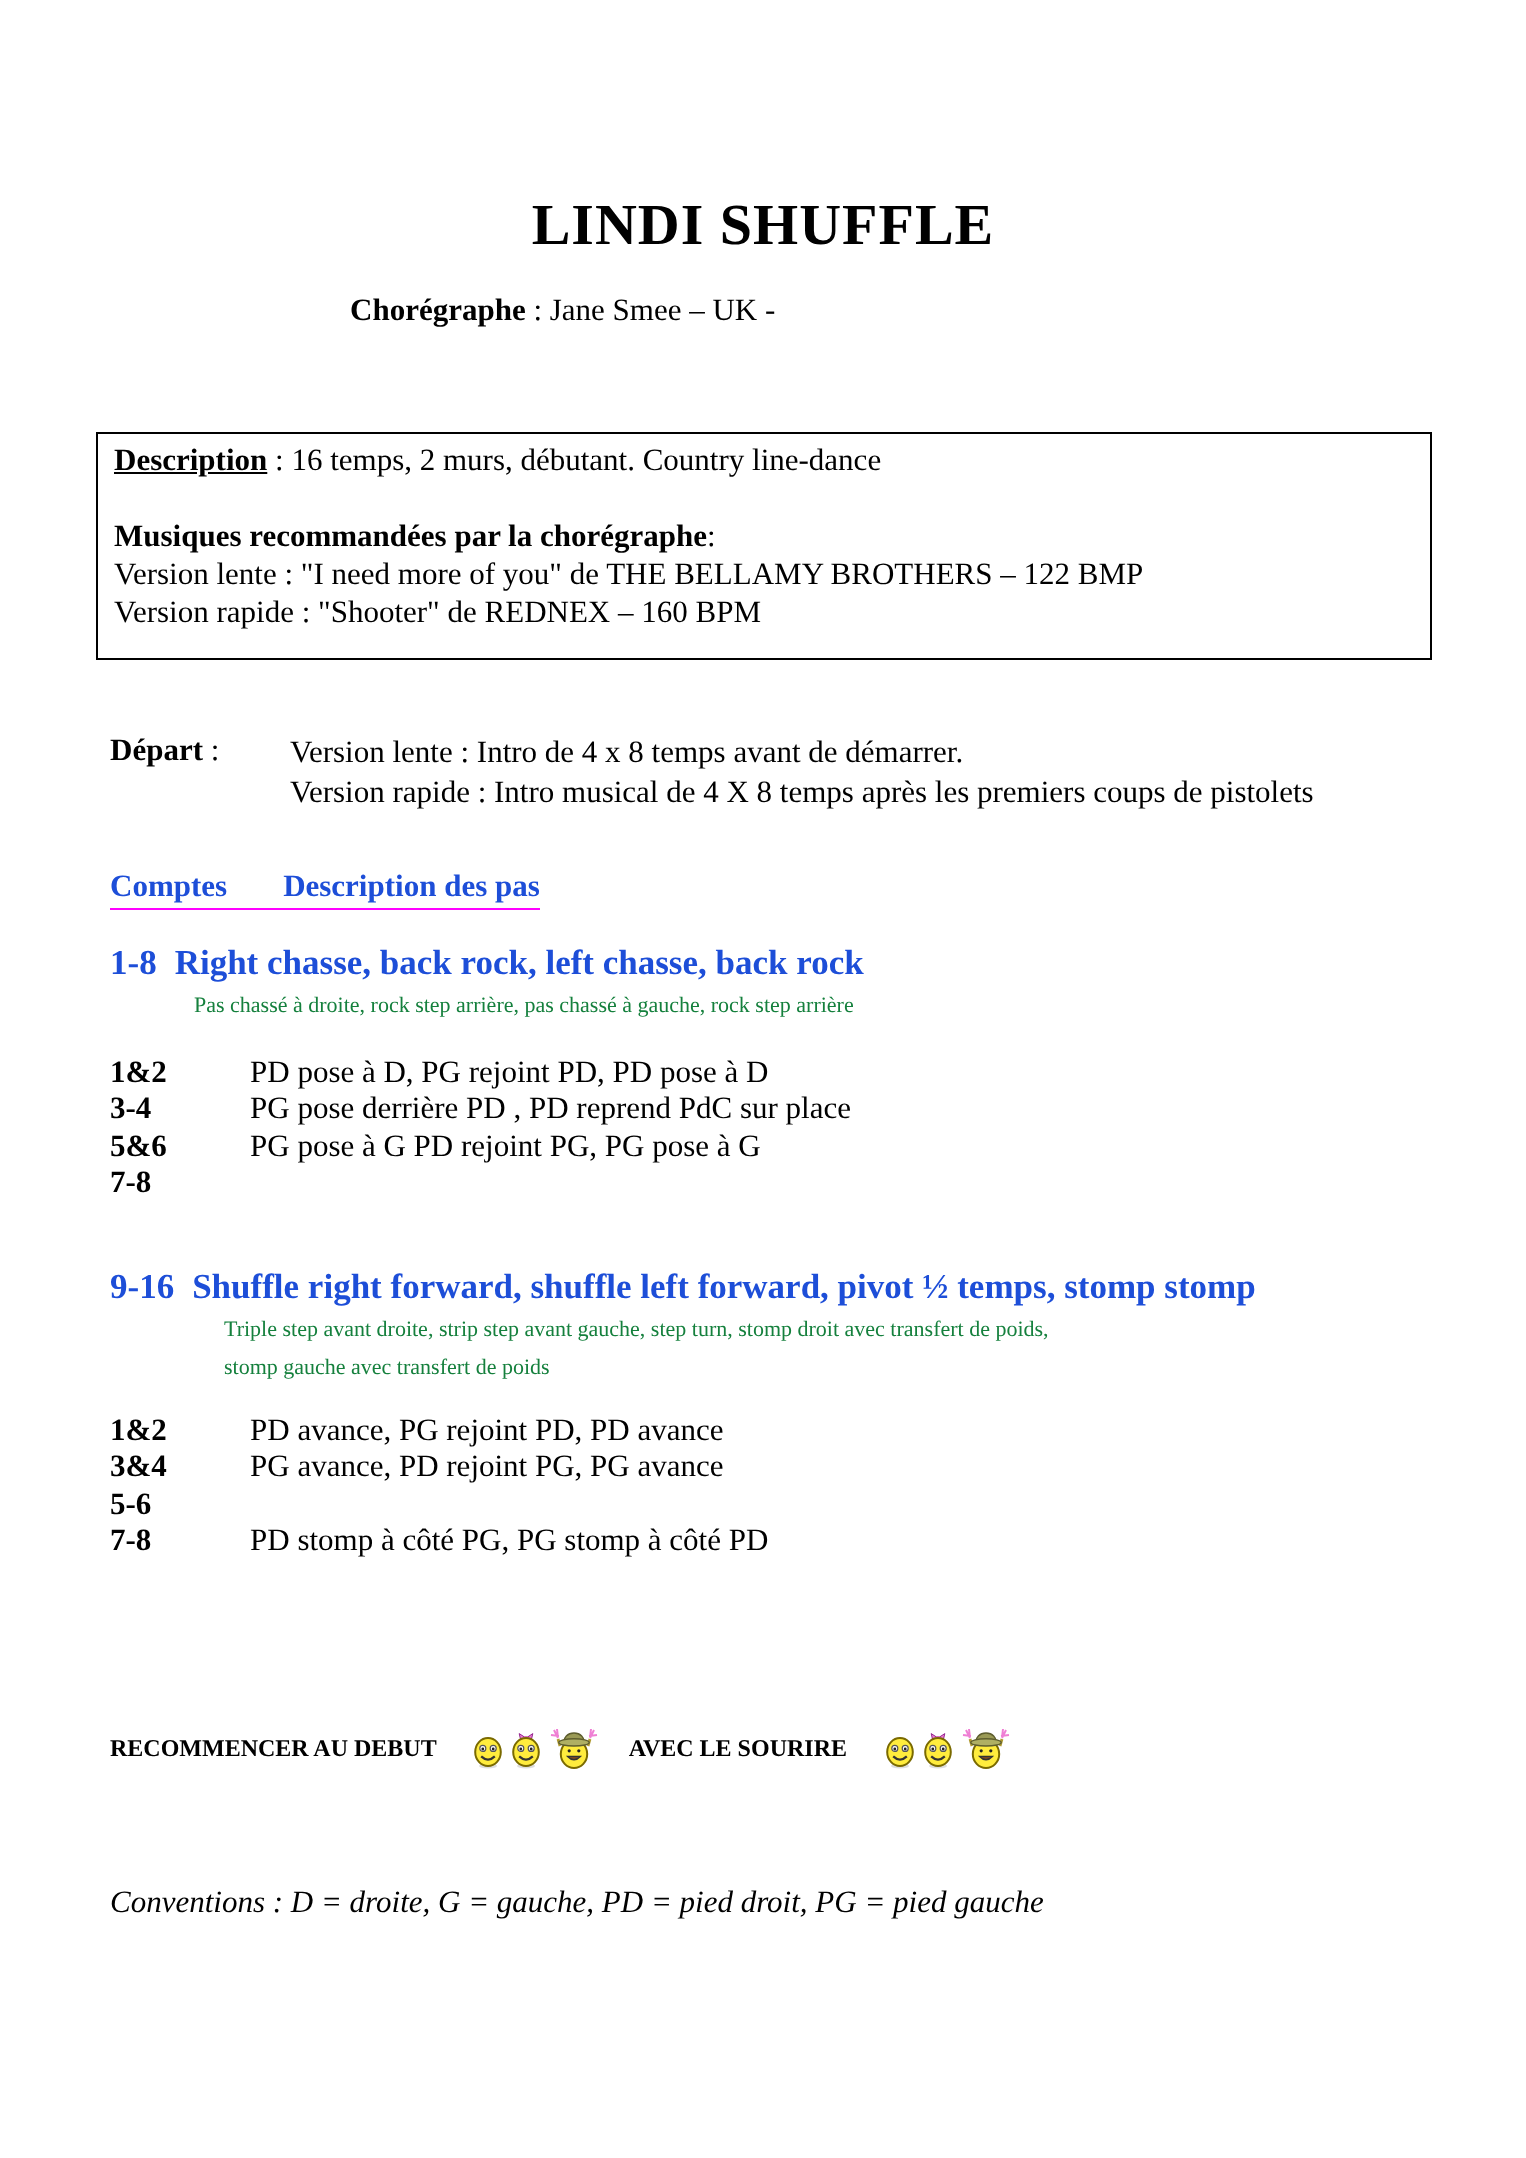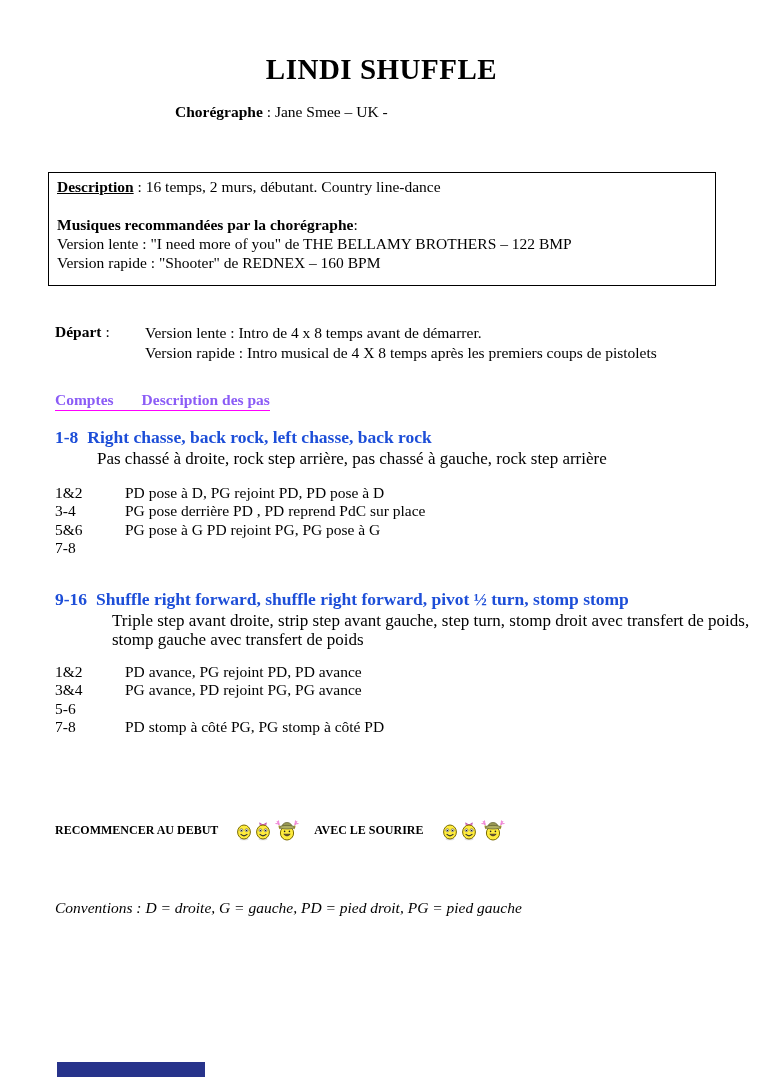--- a/index.html
+++ b/index.html
@@ -6,21 +6,21 @@
   html,body { background:#ffffff; }
   .page {
     position:relative;
     width:763px; height:1079px;
     background:#ffffff;
     font-family:"Liberation Serif","DejaVu Serif",serif;
     color:#000;
     overflow:hidden;
     font-size:15.5px;
   }
-  .abs { position:absolute; }
+  .abs { position:absolute;margin-top:44px; }
   .bold { font-weight:bold; }
   .ul { text-decoration:underline; }
 
   .doc-title {
     top:53px; left:0; width:100%;
     text-align:center;
     font-size:29px; font-weight:bold;
     letter-spacing:0.5px;
   }
   .choreo-line { top:103px; left:175px; }
@@ -31,43 +31,43 @@
     padding:4px 8px;
     line-height:19px;
   }
   .desc-box .blank { height:19px; }
 
   .depart-label { top:323px; left:55px; }
   .depart-lines { top:323px; left:145px; line-height:19.5px; }
 
   .comptes-header {
     top:391px; left:55px;
-    color:#8b5cf6; font-weight:bold;
+    color:#1d4ed8; font-weight:bold;
     display:inline-flex;
     border-bottom:1.6px solid #FF00FF;
     padding-bottom:1px;
   }
   .comptes-gap { display:inline-block; width:28px; }
 
   .sec-heading {
     left:55px; color:#1d4ed8; font-weight:bold; font-size:17.5px;
     display:flex;
   }
   .sec-heading .range { margin-right:9px; }
-  .sec-sub { color:#000000; font-size:17px; line-height:18.5px; }
+  .sec-sub { color:#15803d; font-size:11px; line-height:18.5px; }
   .sec1-heading { top:427px; }
   .sec1-sub { top:450px; left:97px; }
   .sec2-heading { top:589px; }
   .sec2-sub { top:612px; left:112px; }
 
   .steps { left:55px; line-height:18.35px; }
   .steps1 { top:484px; }
   .steps2 { top:663px; }
   .step-row { display:flex; }
-  .step-count { display:inline-block; width:70px; }
+  .step-count { display:inline-block; width:70px;font-weight:bold; }
 
   .recommencer {
     top:819px; left:55px;
     font-size:12px; font-weight:bold;
     display:flex; align-items:center;
   }
   .recommencer .txt { margin-right:18px; }
   .recommencer .txt2 { margin:0 18px 0 14px; }
   .smiley-group { display:flex; align-items:flex-end; gap:3px; }
   .smiley-group svg { display:block; }
@@ -128,21 +128,21 @@
         <span class="step-count">5&amp;6</span>
         <span class="step-text">PG pose à G PD rejoint PG, PG pose à G</span>
       </div>
     <div class="step-row">
         <span class="step-count">7-8</span>
       </div>
   </div>
 
   <div class="abs sec-heading sec2-heading">
     <span class="range">9-16</span>
-    <span>Shuffle right forward, shuffle right forward, pivot ½ turn, stomp stomp</span>
+    <span>Shuffle right forward, shuffle left forward, pivot ½ temps, stomp stomp</span>
   </div>
   <div class="abs sec-sub sec2-sub">
     <div>Triple step avant droite, strip step avant gauche, step turn, stomp droit avec transfert de poids,</div>
     <div>stomp gauche avec transfert de poids</div>
   </div>
   <div class="abs steps steps2">
     <div class="step-row">
         <span class="step-count">1&amp;2</span>
         <span class="step-text">PD avance, PG rejoint PD, PD avance</span>
       </div>

